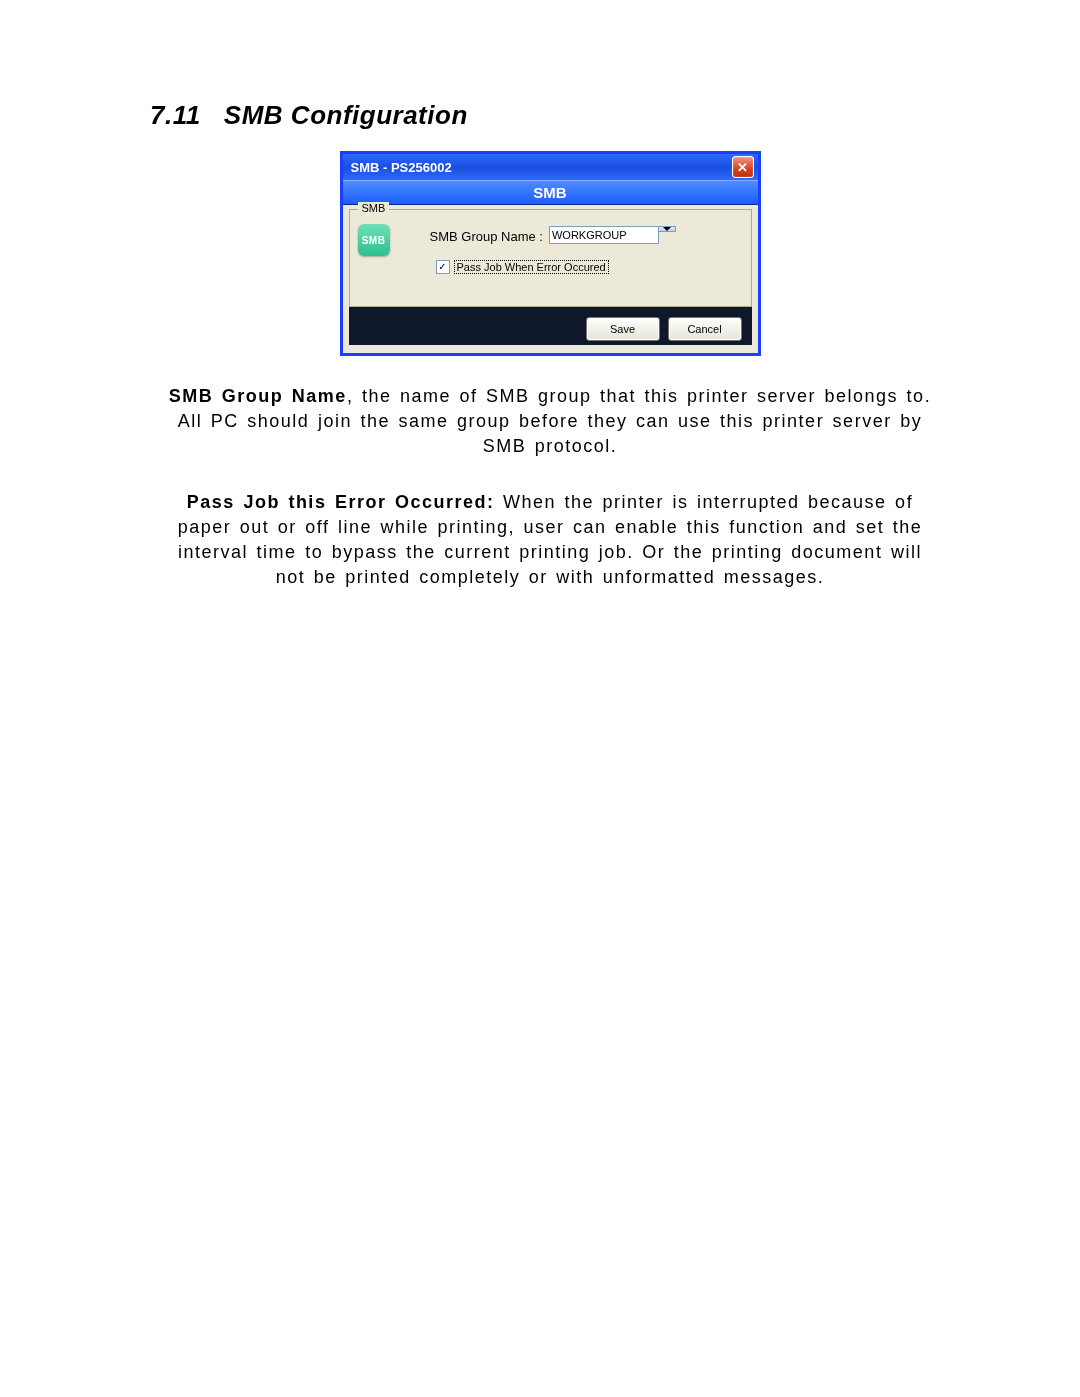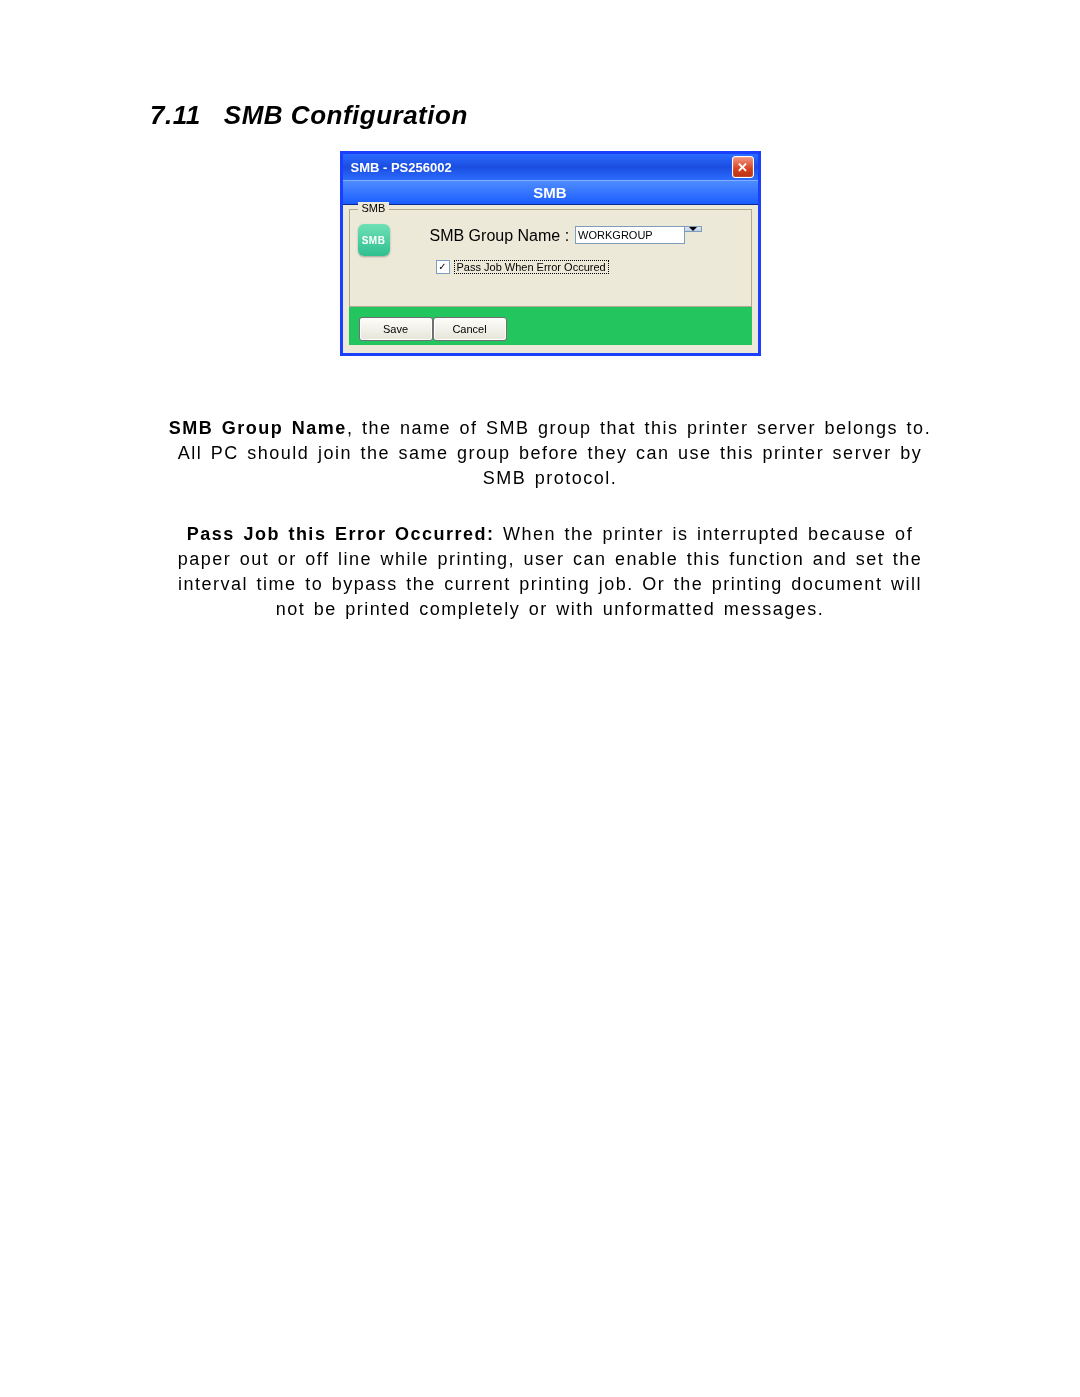--- a/index.html
+++ b/index.html
@@ -1,44 +1,44 @@
 <!DOCTYPE html>
 <html><head>
 <meta charset="utf-8">
 <style>
   html,body{margin:0;padding:0;background:#fff;color:#000;font-family:Arial,Helvetica,sans-serif}
   .page{width:1080px;height:1397px;position:relative;box-sizing:border-box;padding:100px 130px 12px 150px}
   .heading{font-family:Arial,Helvetica,sans-serif;font-style:italic;font-weight:bold;font-size:26px;margin:0 0 20px 0;letter-spacing:0.5px}
-  .dialog-wrap{display:flex;justify-content:center;margin-bottom:60px}
+  .dialog-wrap{display:flex;justify-content:center;margin-bottom:28px}
   .dialog{width:415px;border:3px solid #1a3fff;background:#1a3fff;font-family:Tahoma,Arial,sans-serif;font-size:11px;color:#000}
   .titlebar{display:flex;align-items:center;height:26px;background:linear-gradient(to bottom,#2b6cff 0%,#1a4de0 50%,#2b6cff 100%);padding:0 4px 0 8px;color:#fff;font-weight:bold;font-size:13px}
   .titlebar-text{flex:1}
   .close-btn{width:20px;height:20px;background:linear-gradient(to bottom,#f39684,#d6411f 60%,#b83214);border:1px solid #fff;border-radius:3px;display:flex;align-items:center;justify-content:center;color:#fff;font-weight:bold;font-size:13px;box-shadow:inset 0 0 1px #fff}
   .subhead{background:linear-gradient(to bottom,#4f8cff,#1a5dff);color:#fff;text-align:center;font-weight:bold;font-size:15px;padding:3px 0;border-top:1px solid #7fb0ff;border-bottom:1px solid #0a2a90}
   .body{background:#ece9d8;padding:4px 6px 8px 6px}
   .group{border:1px solid #b0a890;background:#ece9d8;position:relative;padding:14px 8px 18px 8px}
   .group-legend{position:absolute;top:-8px;left:8px;background:#ece9d8;padding:0 4px;font-size:11px}
   .group-inner{display:flex;align-items:flex-start}
   .smb-icon{width:32px;height:32px;border-radius:6px;background:linear-gradient(to bottom,#6fe0b6,#2fbf8f);display:flex;align-items:center;justify-content:center;color:#fff;font-weight:bold;font-size:10px;letter-spacing:0.5px;box-shadow:0 1px 2px rgba(0,0,0,.3)}
   .fields{flex:1;padding-left:40px;padding-top:2px}
   .row{display:flex;align-items:center;margin-bottom:14px}
   .row:last-child{margin-bottom:0}
-  .lab{font-size:16px;white-space:nowrap}
+  .lab{font-size:13px;white-space:nowrap}
   .combo{display:flex;align-items:flex-start;height:20px;margin-left:6px}
   .combo-input{border:1px solid #7f9db9;background:#fff;height:18px;font-size:11px;padding:0 2px;box-sizing:border-box;font-family:Tahoma,Arial}
   .combo-btn{width:16px;border:1px solid #7f9db9;border-left:none;background:linear-gradient(to bottom,#dfe8f6,#bcd0ec);display:flex;align-items:center;justify-content:center}
   .tri{width:0;height:0;border-left:4px solid transparent;border-right:4px solid transparent;border-top:4px solid #000}
   .group-row1 .combo-input{width:110px}
   .seconds{font-size:11px;margin-left:6px}
   .chk-row{display:flex;align-items:center;margin-bottom:14px;padding-left:6px}
   .chk{width:12px;height:12px;border:1px solid #7f9db9;background:#fff;display:flex;align-items:center;justify-content:center;font-size:10px;line-height:10px;margin-right:4px}
   .chk-label{border:1px dotted #000;padding:0 2px;font-size:11px}
   .waiting-row{display:flex;align-items:center}
   .waiting-combo .combo-input{width:28px}
-  .btnbar{display:flex;gap:0;padding:10px 10px 4px 10px;background:#22c55e}
+  .btnbar{display:flex;justify-content:flex-end;gap:8px;padding:10px 10px 4px 10px;background:#0f172a}
   .winbtn{width:72px;height:22px;border:1px solid #707070;background:linear-gradient(to bottom,#fdfdfb,#e7e5d8);font-size:11px;border-radius:3px;display:flex;align-items:center;justify-content:center;box-shadow:0 0 0 1px #fff inset}
   .doc-text{font-family:Arial,Helvetica,sans-serif;font-size:18px;line-height:1.4;letter-spacing:1.5px;word-spacing:2px;margin:0 10px 30px 10px;text-align:center}
   .doc-text .b{font-weight:bold}
   .pagenum{position:absolute;bottom:40px;left:0;width:100%;text-align:center;font-family:'Times New Roman',serif;font-size:16px}
 </style>
 </head>
 <body>
 
 <div class="page">
 

